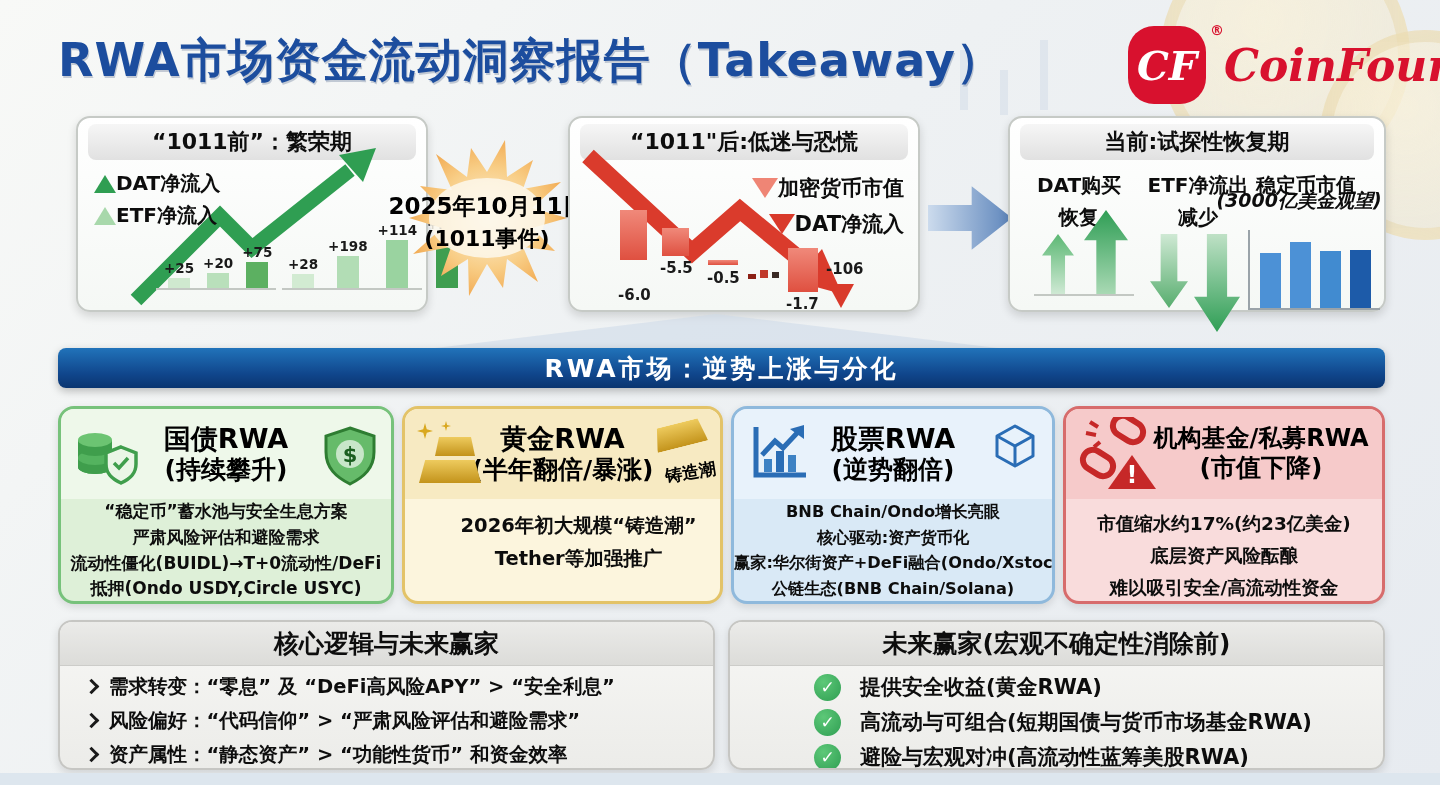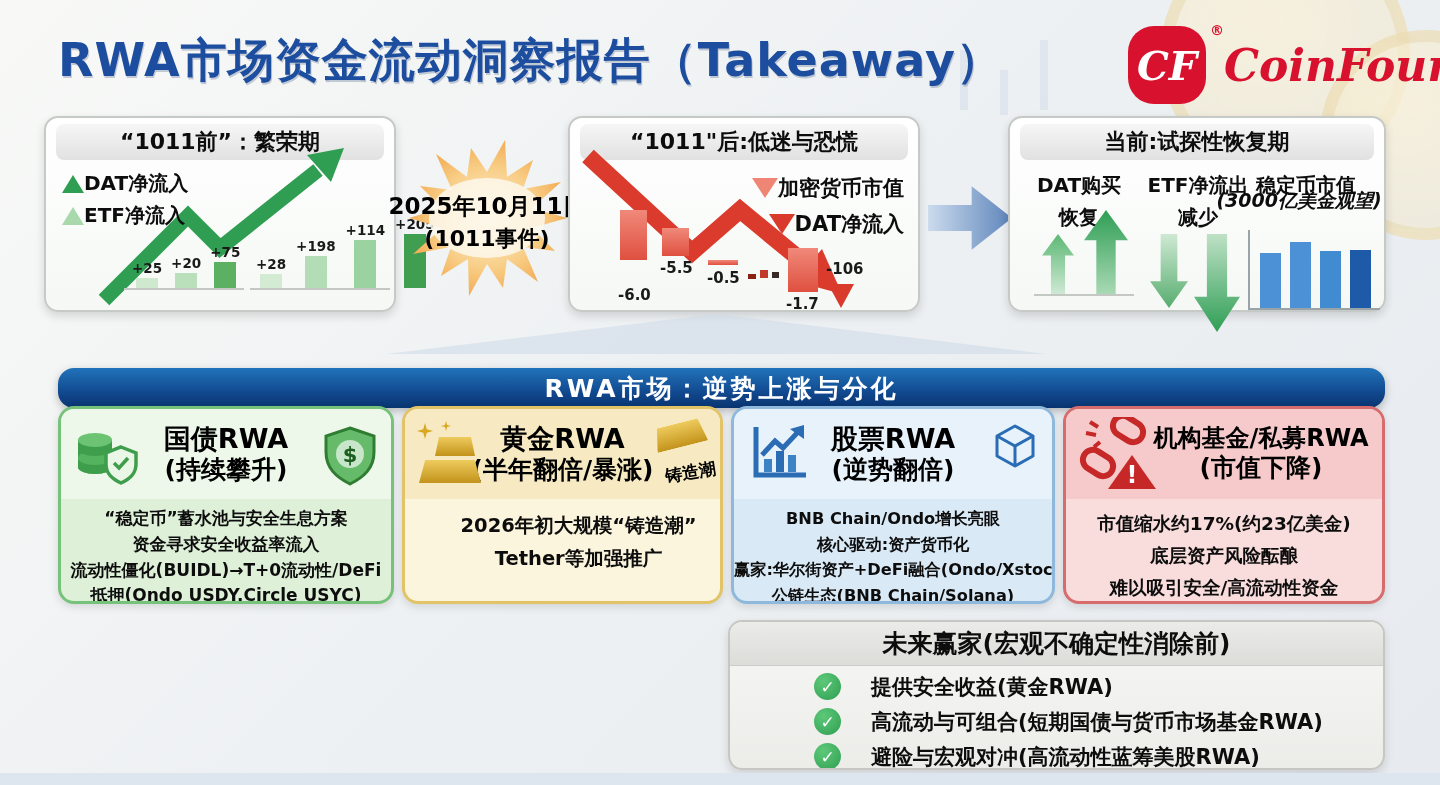--- a/index.html
+++ b/index.html
@@ -69,57 +69,57 @@
   .up-arrow { position:absolute;
       clip-path:polygon(50% 0,100% 36%,72% 36%,72% 100%,28% 100%,28% 36%,0 36%); }
   .down-arrow { position:absolute;
       clip-path:polygon(28% 0,72% 0,72% 64%,100% 64%,50% 100%,0 64%,28% 64%); }
   .p3bar { width:21px; }
 
   
   .funnel { position:absolute; left:386px; top:314px; width:0; height:0;
             border-left:330px solid transparent; border-right:330px solid transparent;
             border-bottom:40px solid rgba(204,216,232,.55); }
-  .banner { position:absolute; left:58px; top:368px; width:1327px; height:40px;
-            border-radius:16px; background:linear-gradient(180deg,#2173ba 0%,#10468c 65%,#0a3570 100%);
+  .banner { position:absolute; left:58px; top:348px; width:1327px; height:40px;
+            border-radius:8px; background:linear-gradient(180deg,#2173ba 0%,#10468c 65%,#0a3570 100%);
             display:flex; align-items:center; justify-content:center;
             color:#fff; font-size:25px; font-weight:bold; letter-spacing:3px;
             box-shadow:0 3px 8px rgba(0,0,0,.25); }
 
   
   .cards { position:absolute; left:58px; top:406px; width:1327px; height:198px;
            display:flex; gap:8px; }
   .card { position:relative; border:3px solid var(--bc); border-radius:16px;
           overflow:hidden; background:var(--body); box-shadow:0 3px 8px rgba(0,0,0,.12); }
   .card-head { height:90px; background:var(--head); display:flex; flex-direction:column;
                align-items:center; justify-content:center; }
   .card-title { font-size:27px; font-weight:bold; color:#000; line-height:1.15; white-space:nowrap; }
   .card-sub { font-size:25px; font-weight:bold; color:#000; line-height:1.2; white-space:nowrap; }
-  .card-body { padding-top:7px; text-align:center; font-weight:bold; color:#0d0d0d; }
+  .card-body { text-align:center; font-weight:bold; color:#0d0d0d; }
   .card-line { white-space:nowrap; }
   .tag-rot { position:absolute; right:4px; top:52px; transform:rotate(-9deg);
              font-size:17px; font-weight:bold; color:#000; }
   .gold-bar { position:absolute; clip-path:polygon(10% 0,90% 0,100% 100%,0 100%);
               background:linear-gradient(180deg,#eecb5e,#c3931b); }
   .sparkle { position:absolute; background:#d9a81f;
              clip-path:polygon(50% 0,61% 39%,100% 50%,61% 61%,50% 100%,39% 61%,0 50%,39% 39%); }
 
   
   .bpanel { position:absolute; top:620px; height:150px;
             background:linear-gradient(180deg,#f7f7f5,#ecece9);
             border:2px solid #c6c6c3; border-radius:14px;
             box-shadow:0 4px 10px rgba(0,0,0,.13); overflow:hidden; }
   .bpanel-head { height:44px; background:linear-gradient(180deg,#ebebe9,#dcdcd9);
                  border-bottom:1px solid #ccccc9; display:flex; align-items:center;
                  justify-content:center; font-size:25px; font-weight:bold; color:#0d0d0d; }
   .brow { display:flex; align-items:center; gap:12px; margin:7px 0 0 26px;
           font-size:19.5px; font-weight:bold; color:#0d0d0d; white-space:nowrap; }
   .chevron { width:11px; height:11px; border-top:3.5px solid #1a1a1a;
              border-right:3.5px solid #1a1a1a; transform:rotate(45deg); flex:none; }
-  .wrow { display:flex; align-items:flex-start; gap:30px; margin:7px 0 0 84px;
+  .wrow { display:flex; align-items:center; gap:19px; margin:7px 0 0 84px;
           font-size:21px; font-weight:bold; color:#0d0d0d; white-space:nowrap; }
   .check { width:27px; height:27px; border-radius:50%; flex:none;
            background:radial-gradient(circle at 35% 30%, #5dc878, #2f9e52);
            color:#fff; font-size:17px; font-weight:bold;
            display:flex; align-items:center; justify-content:center; }
   .check::after { content:"✓"; }
 </style>
 </head>
 <body>
 
@@ -131,21 +131,21 @@
   <div class="candle" style="left:1000px;top:70px;width:8px;height:45px;"></div>
   <div class="candle" style="left:1040px;top:40px;width:8px;height:70px;"></div>
 
   <h1 class="page-title">RWA市场资金流动洞察报告（Takeaway）</h1>
   <div class="logo-badge">
     <span class="logo-monogram">CF</span>
   </div>
   <span class="logo-reg">®</span>
   <span class="logo-text">CoinFound</span>
 
-  <section class="tpanel" style="left:44px;width:352px;">
+  <section class="tpanel" style="left:76px;width:352px;">
     <div class="tpanel-head">“1011前”：繁荣期</div>
 
     <svg width="352" height="196" style="position:absolute;left:0;top:0;">
       <polyline points="58,182 142,98 174,130 272,52" fill="none" stroke="#2f9e52" stroke-width="15"></polyline>
       <polygon points="298,30 285,64 261,37" fill="#2f9e52"></polygon>
     </svg>
 
     <div class="legend-row" style="left:16px;top:52px;">
       <span class="tri-up" style="border-bottom:18px solid #2f9e52;"></span>
       <span>DAT净流入</span>
@@ -288,21 +288,21 @@
         <path d="M48,20 l15,6 v11 c0,10 -6,15 -15,19 c-9,-4 -15,-9 -15,-19 v-11 z" fill="#eaf6e6" stroke="#3f9e4c" stroke-width="3.5"></path>
         <path d="M41,36 l5,5 l9,-10" fill="none" stroke="#3f9e4c" stroke-width="3.5"></path>
       </svg>
       <svg width="58" height="62" style="position:absolute;right:12px;top:16px;">
         <path d="M29,3 l24,8 v16 c0,16 -10,25 -24,32 c-14,-7 -24,-16 -24,-32 v-16 z" fill="#66bb6a" stroke="#2e7d32" stroke-width="3"></path>
         <circle cx="29" cy="29" r="14" fill="#c8e6c9"></circle>
         <text x="29" y="37" text-anchor="middle" font-size="21" font-weight="bold" fill="#1b5e20" font-family="DejaVu Sans,sans-serif">$</text>
       </svg>
       <div class="card-body" style="font-size:17px;line-height:1.52;">
         <div class="card-line">“稳定币”蓄水池与安全生息方案</div>
-        <div class="card-line">资金寻求安全收益率流入</div>
+        <div class="card-line">严肃风险评估和避险需求</div>
         <div class="card-line">流动性僵化(BUIDL)→T+0流动性/DeFi</div>
         <div class="card-line">抵押(Ondo USDY,Circle USYC)</div>
       </div>
     </div>
 
     <div class="card" style="--bc:#e3c368;--head:#f7eac2;--body:#fcf5dd;width:321px;">
       <div class="card-head">
         <span class="card-title">黄金RWA</span>
         <span class="card-sub">(半年翻倍/暴涨)</span>
       </div>
@@ -363,20 +363,35 @@
         <text x="58" y="66" text-anchor="middle" font-size="24" font-weight="bold" fill="#ffffff" font-family="DejaVu Sans,sans-serif">!</text>
       </svg>
       <div class="card-body" style="font-size:18.5px;line-height:1.72;padding-top:9px;">
         <div class="card-line">市值缩水约17%(约23亿美金)</div>
         <div class="card-line">底层资产风险酝酿</div>
         <div class="card-line">难以吸引安全/高流动性资金</div>
       </div>
     </div>
   </div>
 
+  <section class="bpanel" style="left:58px;width:657px;">
+    <div class="bpanel-head">核心逻辑与未来赢家</div>
+    <div class="brow">
+      <span class="chevron"></span>
+      <span>需求转变：“零息” 及 “DeFi高风险APY” &gt; “安全利息”</span>
+    </div>
+    <div class="brow">
+      <span class="chevron"></span>
+      <span>风险偏好：“代码信仰” &gt; “严肃风险评估和避险需求”</span>
+    </div>
+    <div class="brow">
+      <span class="chevron"></span>
+      <span>资产属性：“静态资产” &gt; “功能性货币” 和资金效率</span>
+    </div>
+  </section>
 
   <section class="bpanel" style="left:728px;width:657px;">
     <div class="bpanel-head">未来赢家(宏观不确定性消除前)</div>
     <div class="wrow">
       <span class="check"></span>
       <span>提供安全收益(黄金RWA)</span>
     </div>
     <div class="wrow">
       <span class="check"></span>
       <span>高流动与可组合(短期国债与货币市场基金RWA)</span>

